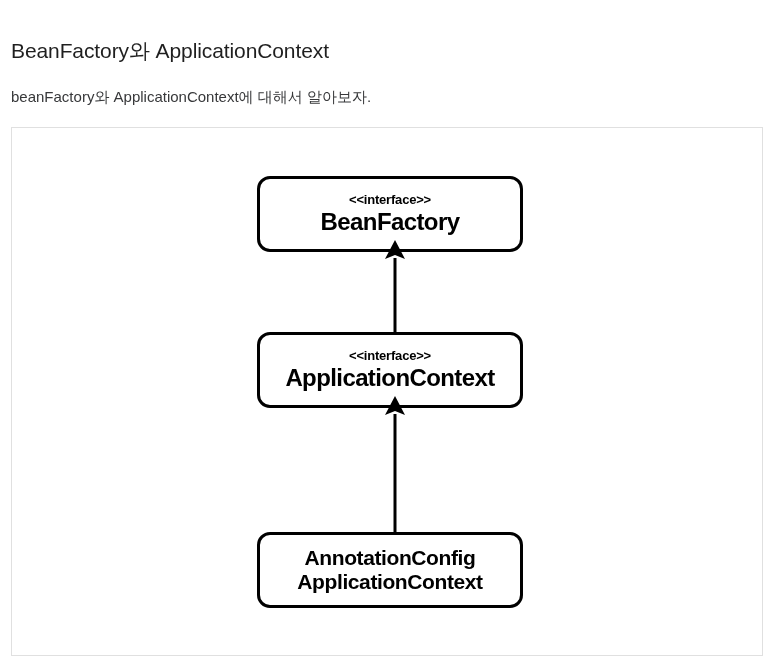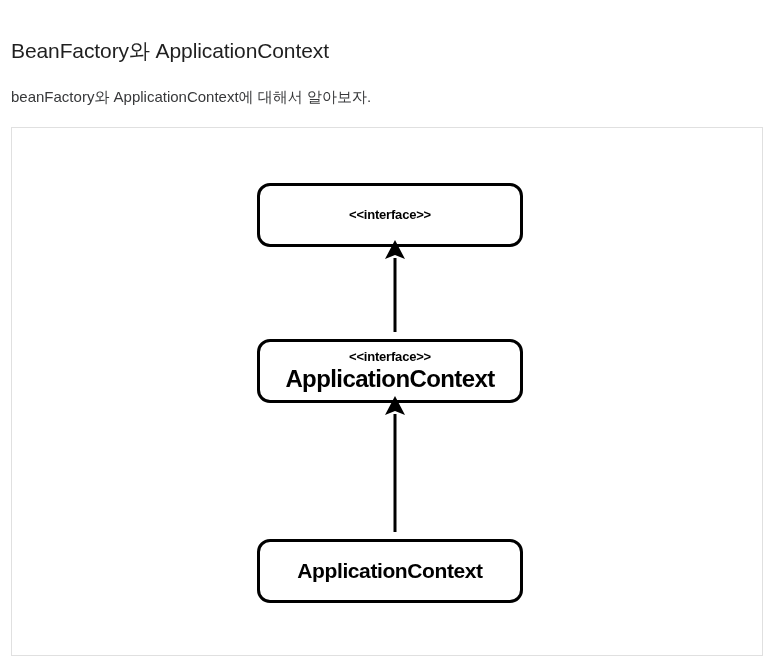--- a/index.html
+++ b/index.html
@@ -59,31 +59,30 @@
     top: 0;
     width: 100%;
     height: 100%;
   }
 
   
   .uml-box {
     position: absolute;
     box-sizing: border-box;
     width: 266px;
-    height: 64px;
+    height: 76px;
     left: 245px;
     border: 3px solid #000000;
     border-radius: 13px;
     background: #ffffff;
     display: flex;
     flex-direction: column;
     align-items: center;
     justify-content: center;
     overflow: hidden;
-    margin-top: 7px;
   }
   .uml-box.box-beanfactory        { top: 48px; }
   .uml-box.box-applicationcontext { top: 204px; }
   .uml-box.box-annotationconfig   { top: 404px; }
 
   .stereotype {
     font-size: 13px;
     font-weight: 700;
     line-height: 14px;
     color: #000000;
@@ -122,20 +121,21 @@
 
 <h1 class="page-title">BeanFactory와 ApplicationContext</h1>
 
 <p class="page-subtitle">beanFactory와 ApplicationContext에 대해서 알아보자.</p>
 
 <div class="figure-frame">
   <div class="diagram">
 
     <div class="uml-box box-beanfactory">
       <div class="stereotype">&lt;&lt;interface&gt;&gt;</div>
+      <div class="uml-name">BeanFactory</div>
     </div>
 
     <div class="arrow arrow-ac-to-bf">
       <svg viewBox="0 0 24 92" preserveAspectRatio="none">
         <line x1="12" y1="92" x2="12" y2="18" stroke="#000000" stroke-width="3"></line>
         <polygon points="12,0 22,19 12,15 2,19" fill="#000000"></polygon>
       </svg>
     </div>
 
     <div class="uml-box box-applicationcontext">
@@ -144,17 +144,18 @@
     </div>
 
     <div class="arrow arrow-acac-to-ac">
       <svg viewBox="0 0 24 136" preserveAspectRatio="none">
         <line x1="12" y1="136" x2="12" y2="18" stroke="#000000" stroke-width="3"></line>
         <polygon points="12,0 22,19 12,15 2,19" fill="#000000"></polygon>
       </svg>
     </div>
 
     <div class="uml-box box-annotationconfig">
+      <div class="uml-name-small">AnnotationConfig</div>
       <div class="uml-name-small">ApplicationContext</div>
     </div>
 
   </div>
 </div>
 
 </body></html>

